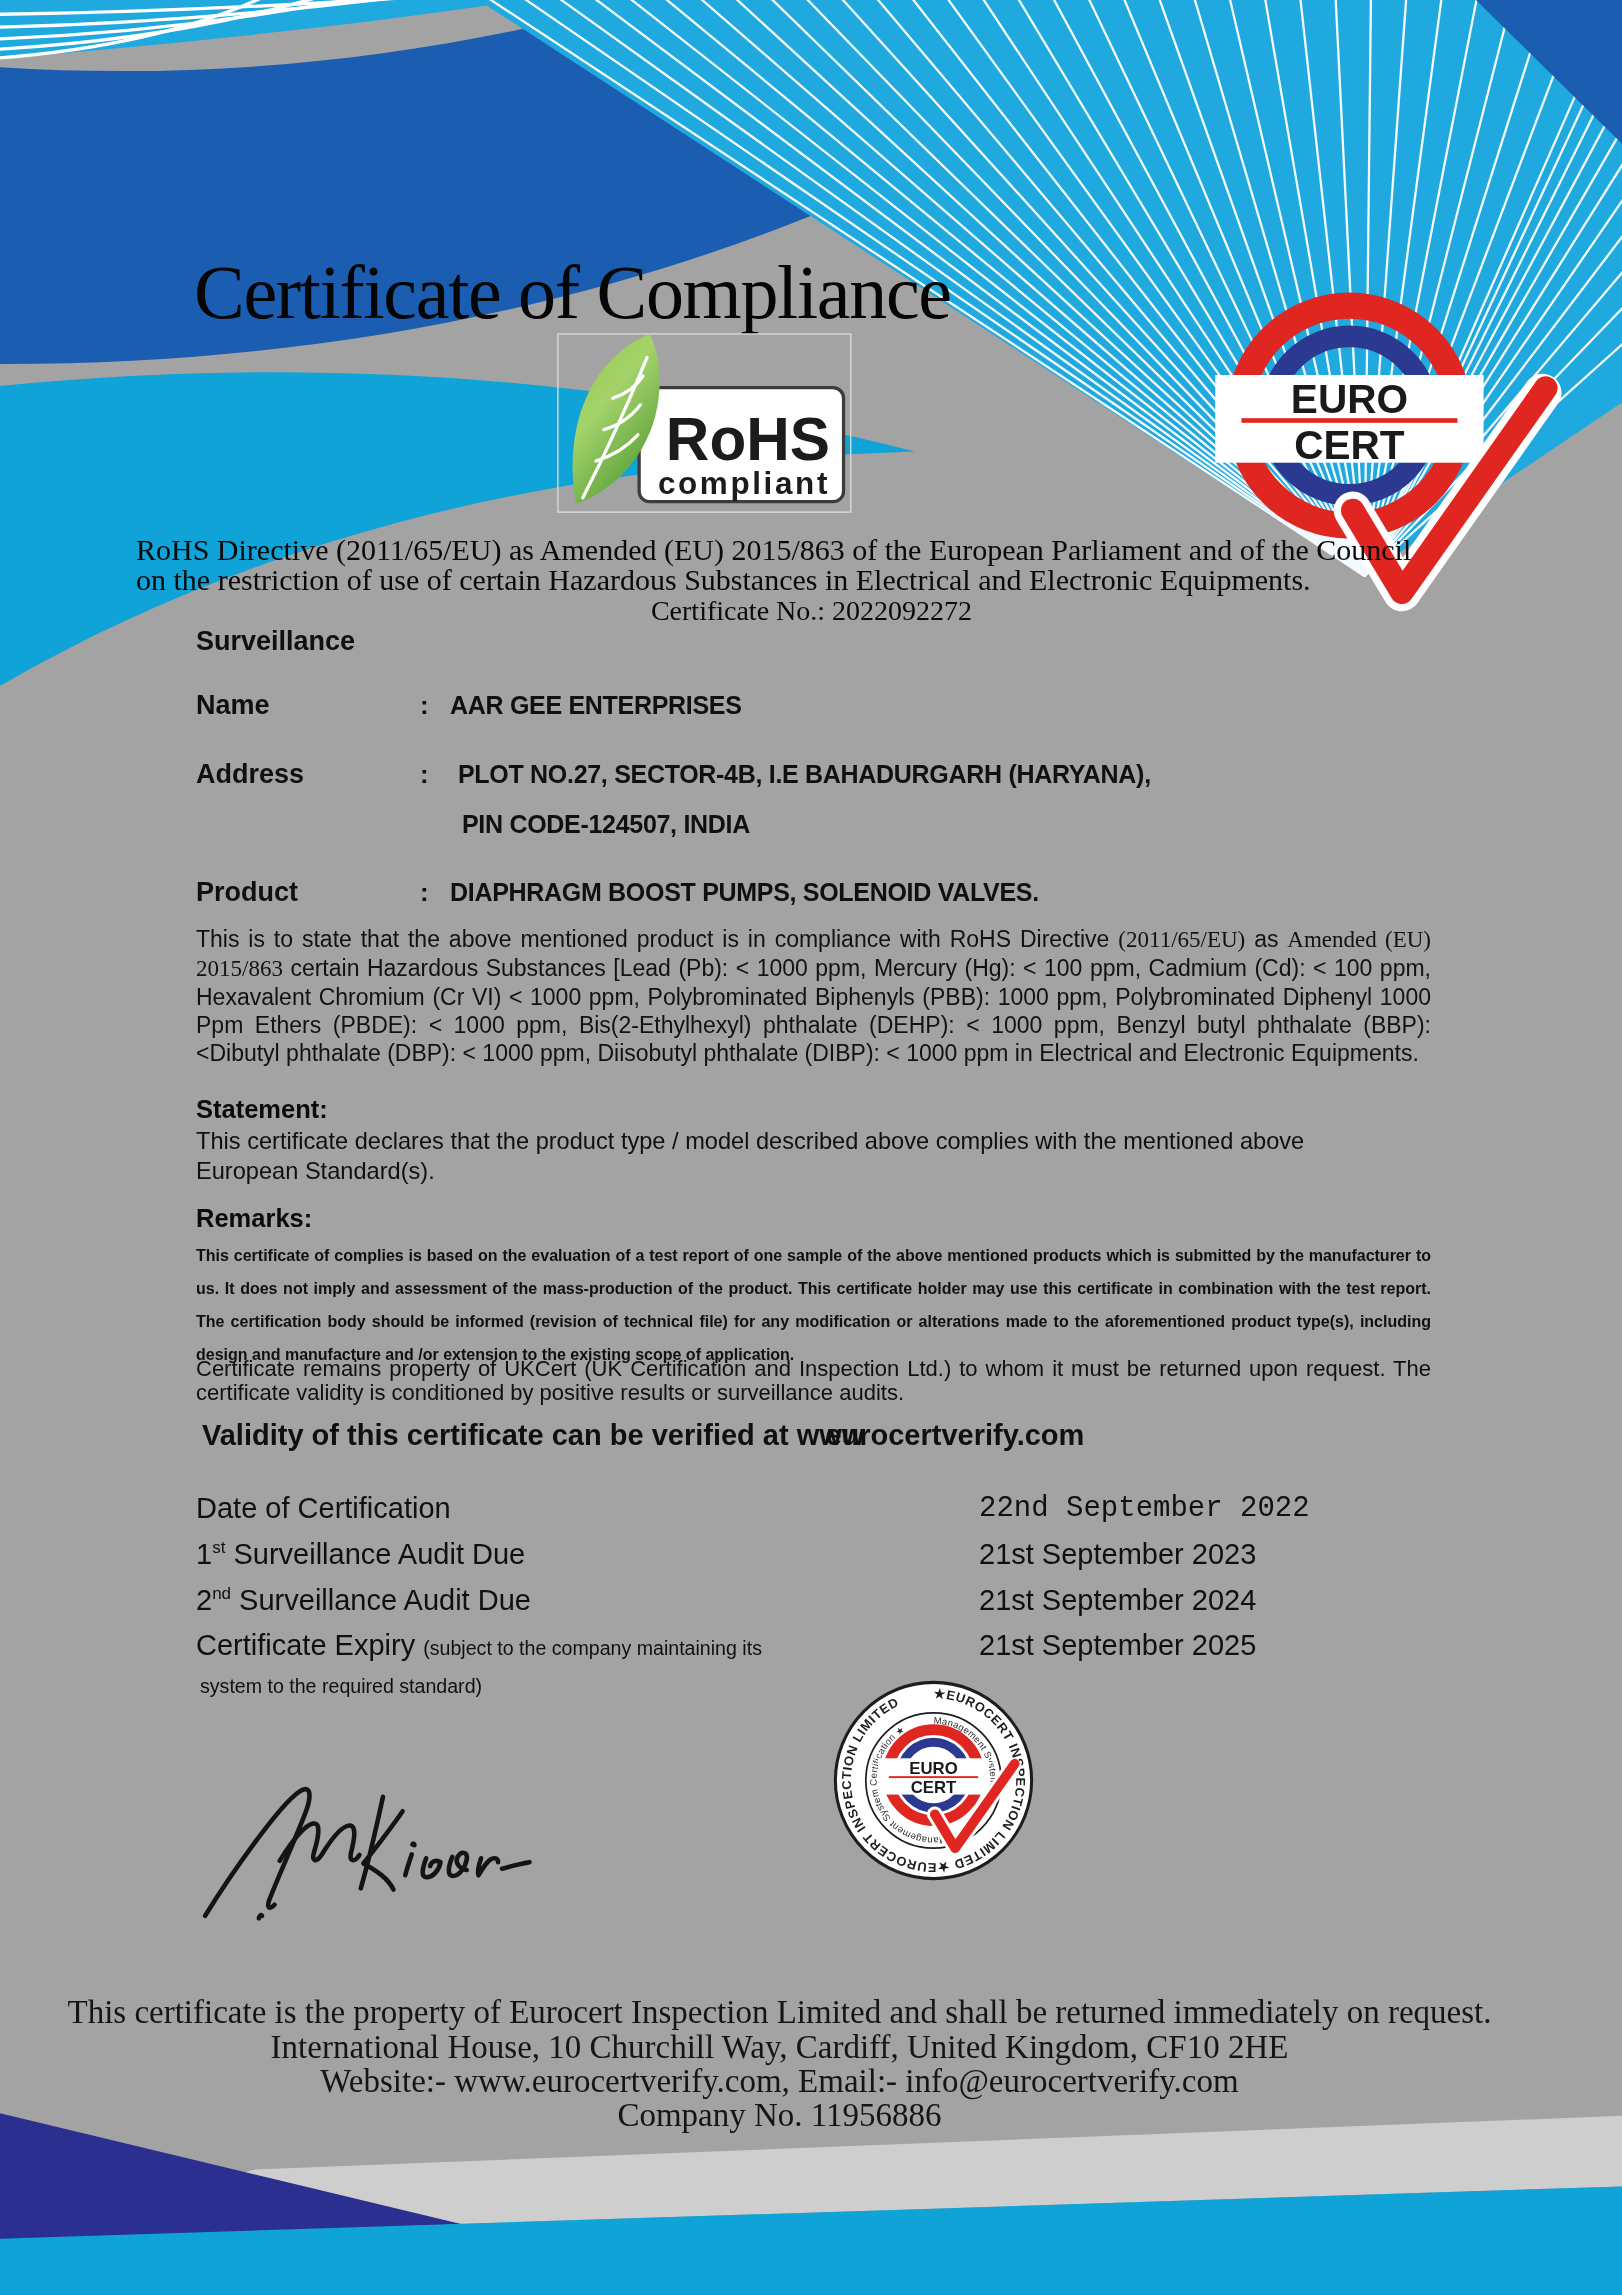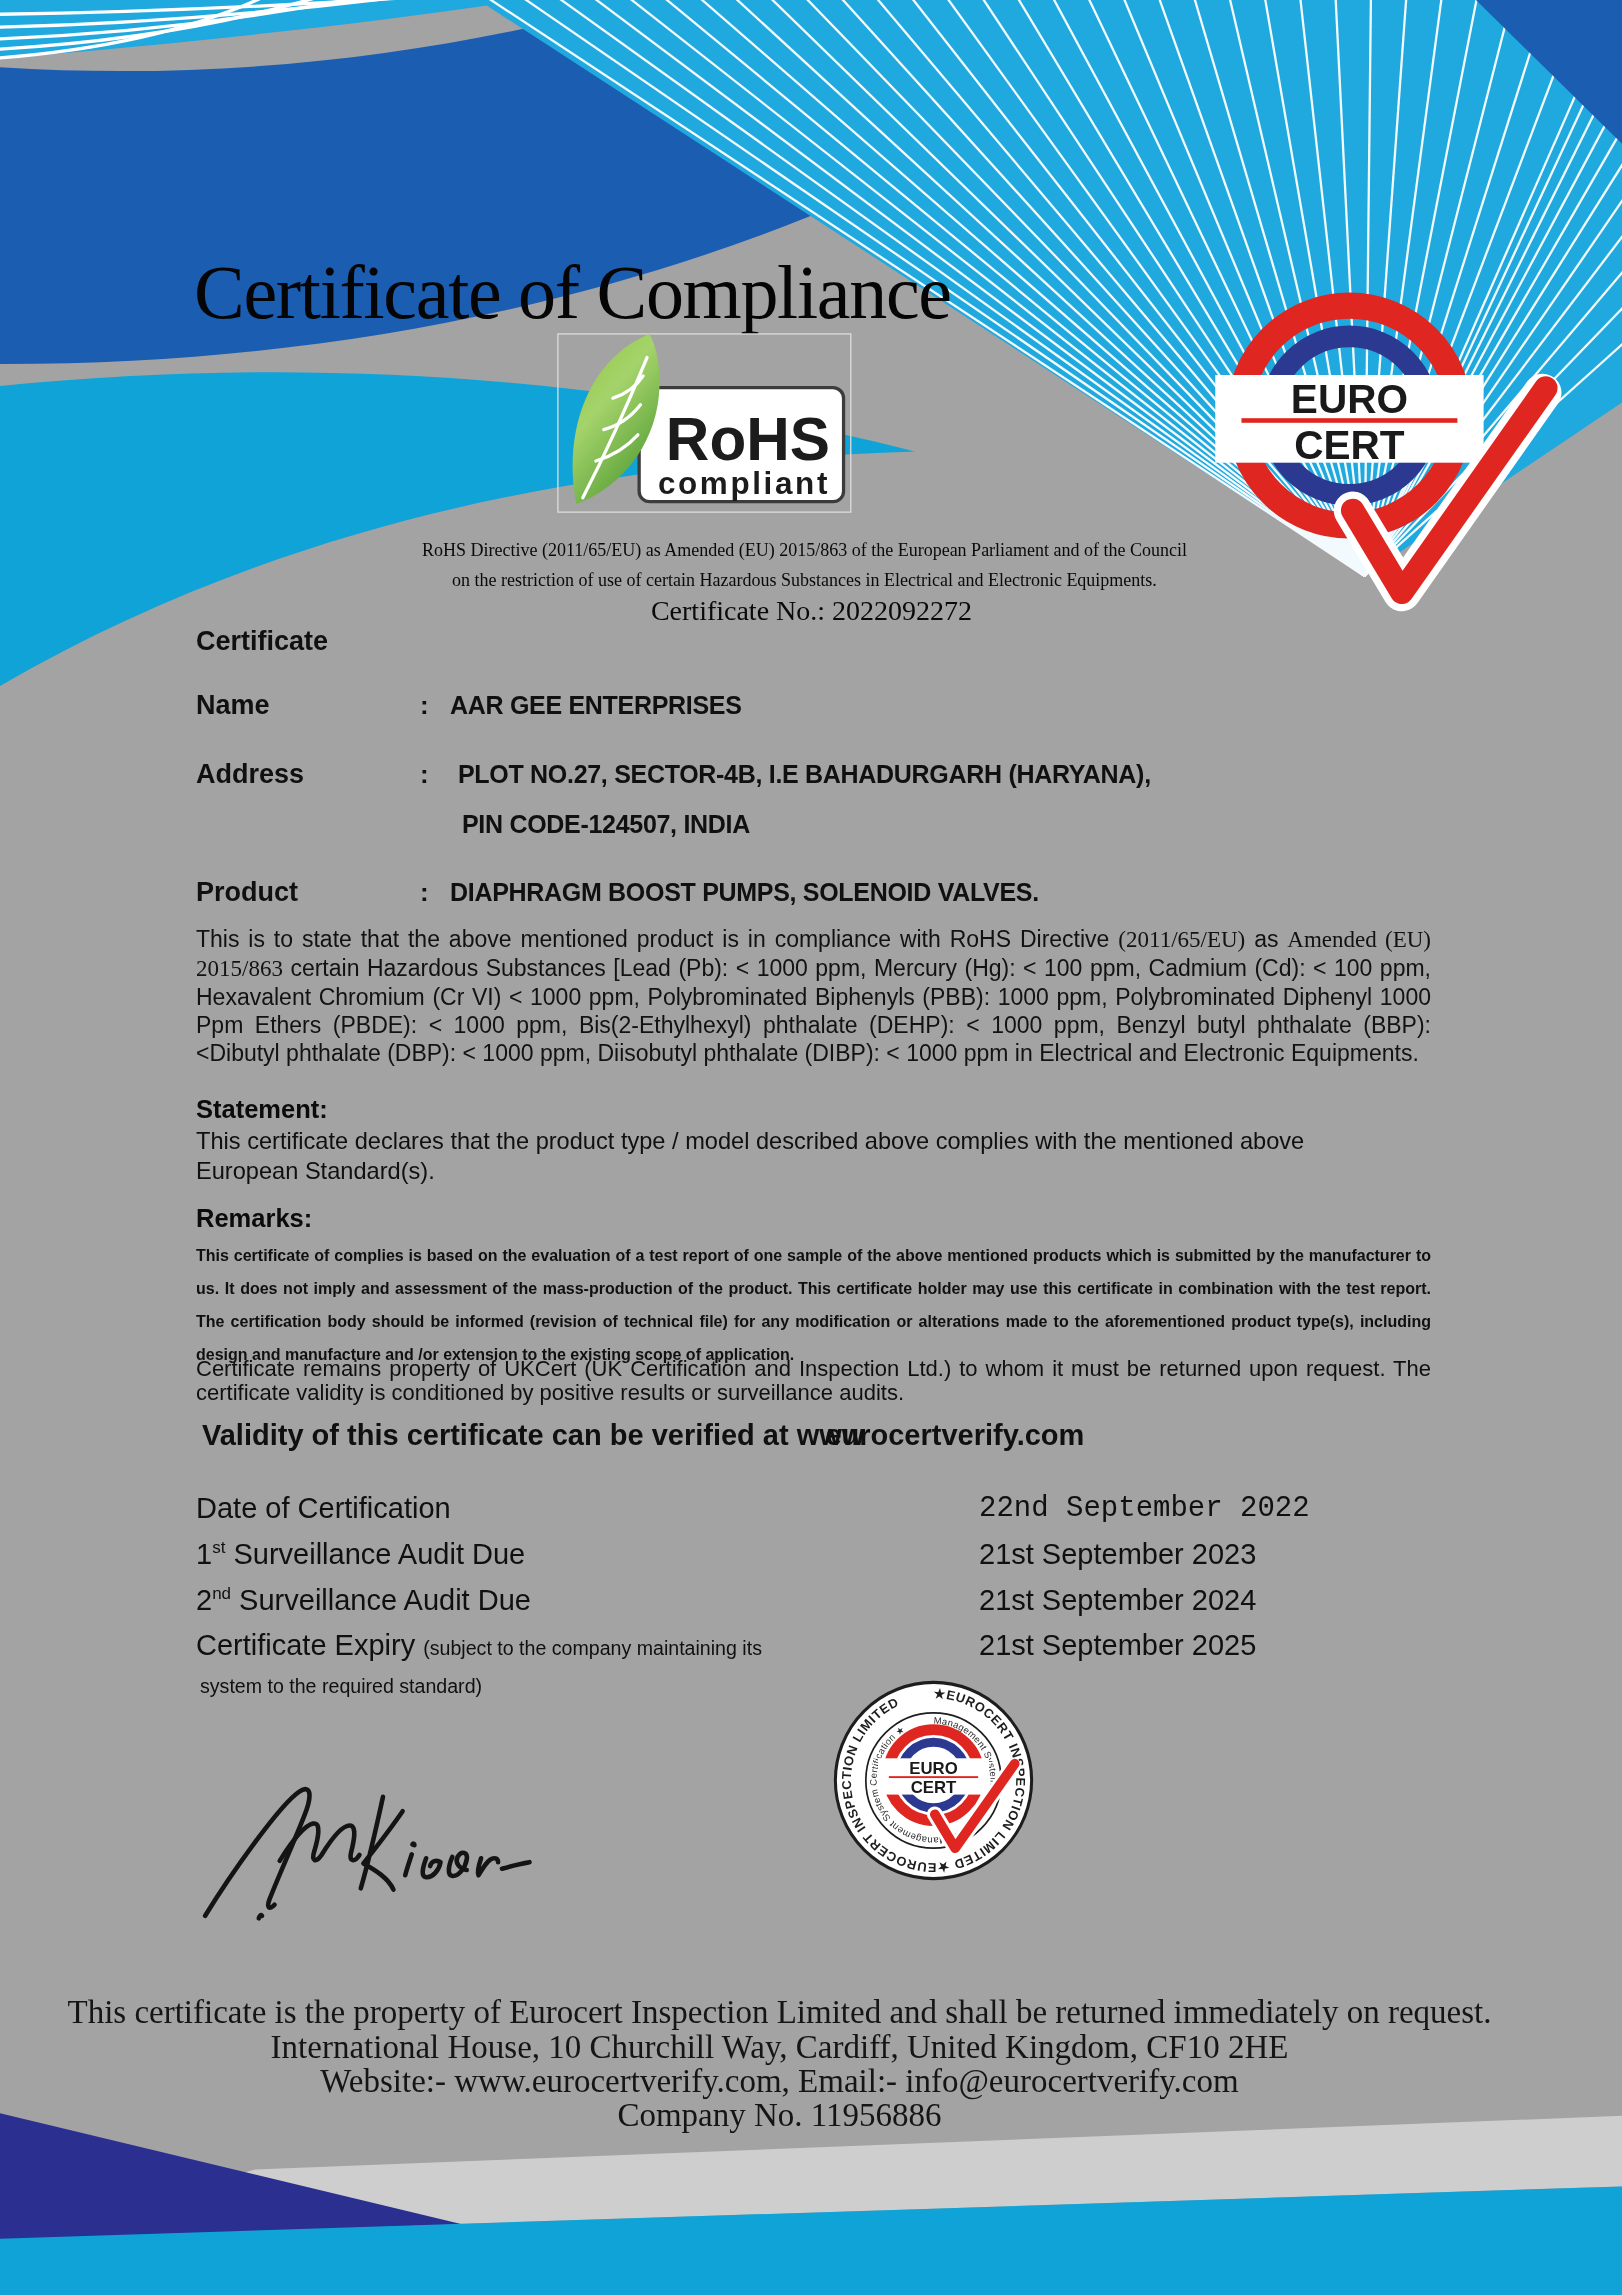--- a/index.html
+++ b/index.html
@@ -15,22 +15,22 @@
   .royal-fill{fill:var(--royal);}
   .cyan-fill{fill:var(--cyan);}
   .cyan2-fill{fill:var(--cyan2);}
   .navy-fill{fill:var(--navy);}
   .gray-fill{fill:var(--gray);}
   .white-line{stroke:#ffffff;fill:none;}
 
   
   .title{left:194px;top:249px;font-family:"Liberation Serif",serif;font-size:76px;
          letter-spacing:-1.3px;color:#050505;white-space:nowrap;}
-  .directive{left:124px;top:535px;width:1361px;text-align:center;
-             font-family:"Liberation Serif",serif;font-size:18px;line-height:30px;color:#0a0a0a;}
+  .directive{left:136px;top:535px;width:1361px;
+             font-family:"Liberation Serif",serif;font-size:30px;line-height:30px;color:#0a0a0a;}
   .certno{left:0;top:595px;width:1623px;text-align:center;
           font-family:"Liberation Serif",serif;font-size:28px;color:#0a0a0a;}
 
   
   .mfg-head{left:196px;top:626px;font-size:27px;font-weight:bold;}
   .lbl{font-size:27px;font-weight:bold;white-space:nowrap;}
   .val{font-size:25px;font-weight:bold;white-space:nowrap;letter-spacing:-0.3px;}
   .colon{font-size:26px;font-weight:bold;}
 
   
@@ -166,21 +166,21 @@
     <text x="296" y="250" text-anchor="middle" font-size="48" font-weight="bold" letter-spacing="4" fill="#1c1c1c">compliant</text>
   </svg>
 
   <div class="abs directive">
     <div>RoHS Directive (2011/65/EU) as Amended (EU) 2015/863 of the European Parliament and of the Council</div>
     <div>on the restriction of use of certain Hazardous Substances in Electrical and Electronic Equipments.</div>
   </div>
 
   <div class="abs certno">Certificate No.: 2022092272</div>
 
-  <div class="abs mfg-head">Certificate</div>
+  <div class="abs mfg-head">Surveillance</div>
 
   <div class="abs lbl" style="left:196px;top:690px;">Name</div>
   <div class="abs colon" style="left:420px;top:690px;">:</div>
   <div class="abs val" style="left:450px;top:691px;">AAR GEE ENTERPRISES</div>
 
   <div class="abs lbl" style="left:196px;top:759px;">Address</div>
   <div class="abs colon" style="left:420px;top:759px;">:</div>
   <div class="abs val" style="left:458px;top:760px;">PLOT NO.27, SECTOR-4B, I.E BAHADURGARH (HARYANA),</div>
   <div class="abs val" style="left:462px;top:810px;">PIN CODE-124507, INDIA</div>
 

